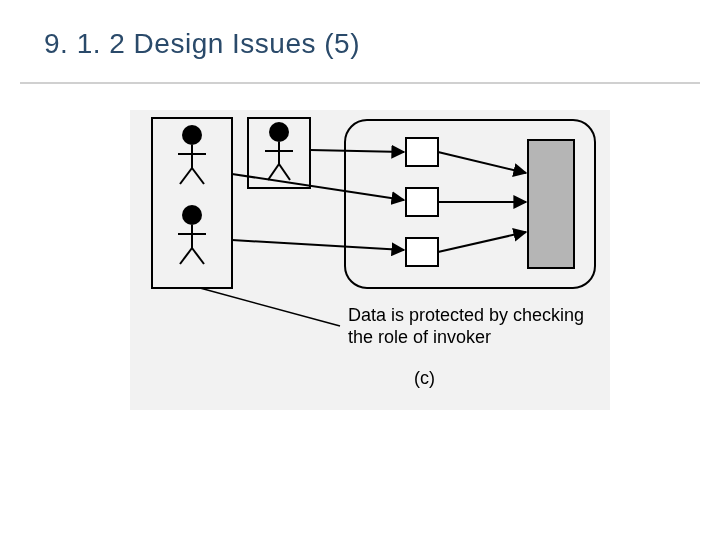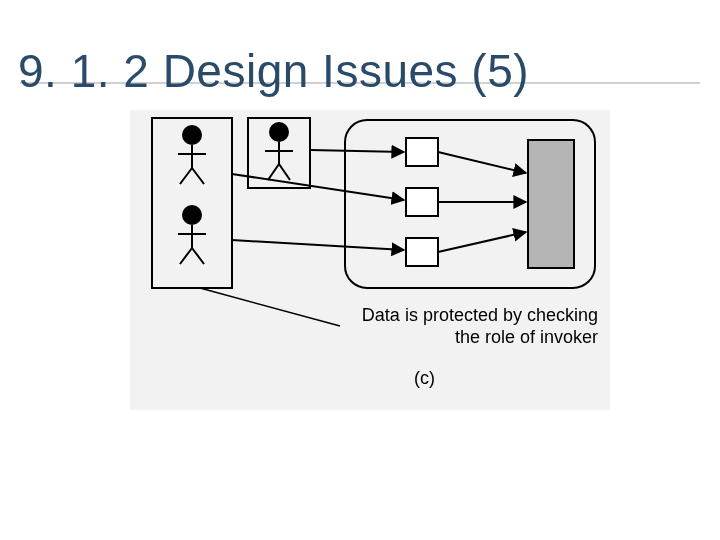--- a/index.html
+++ b/index.html
@@ -14,27 +14,26 @@
   .title-underline {
     position: absolute;
     left: 20px;
     right: 20px;
     top: 82px;
     height: 2px;
     background: #d0d0d0;
   }
   .heading {
     position: absolute;
-    left: 18px;
+    left: 44px;
     top: 28px;
-    font-size: 46px;
+    font-size: 28px;
     font-weight: 400;
     color: #2a4a6a;
     letter-spacing: 0.5px;
-    margin-top: 16px;
   }
   .figure-area {
     position: absolute;
     left: 130px;
     top: 110px;
     width: 480px;
     height: 300px;
     background: #f2f2f2;
   }
   .figure-area svg {
@@ -44,21 +43,20 @@
   }
   .caption {
     position: absolute;
     left: 218px;
     top: 195px;
     width: 250px;
     font-family: Arial, Helvetica, sans-serif;
     font-size: 18px;
     line-height: 1.2;
     color: #000;
-    text-align: right;
   }
   .subfig-label {
     position: absolute;
     left: 284px;
     top: 258px;
     font-family: Arial, Helvetica, sans-serif;
     font-size: 18px;
     color: #000;
   }
 </style>

